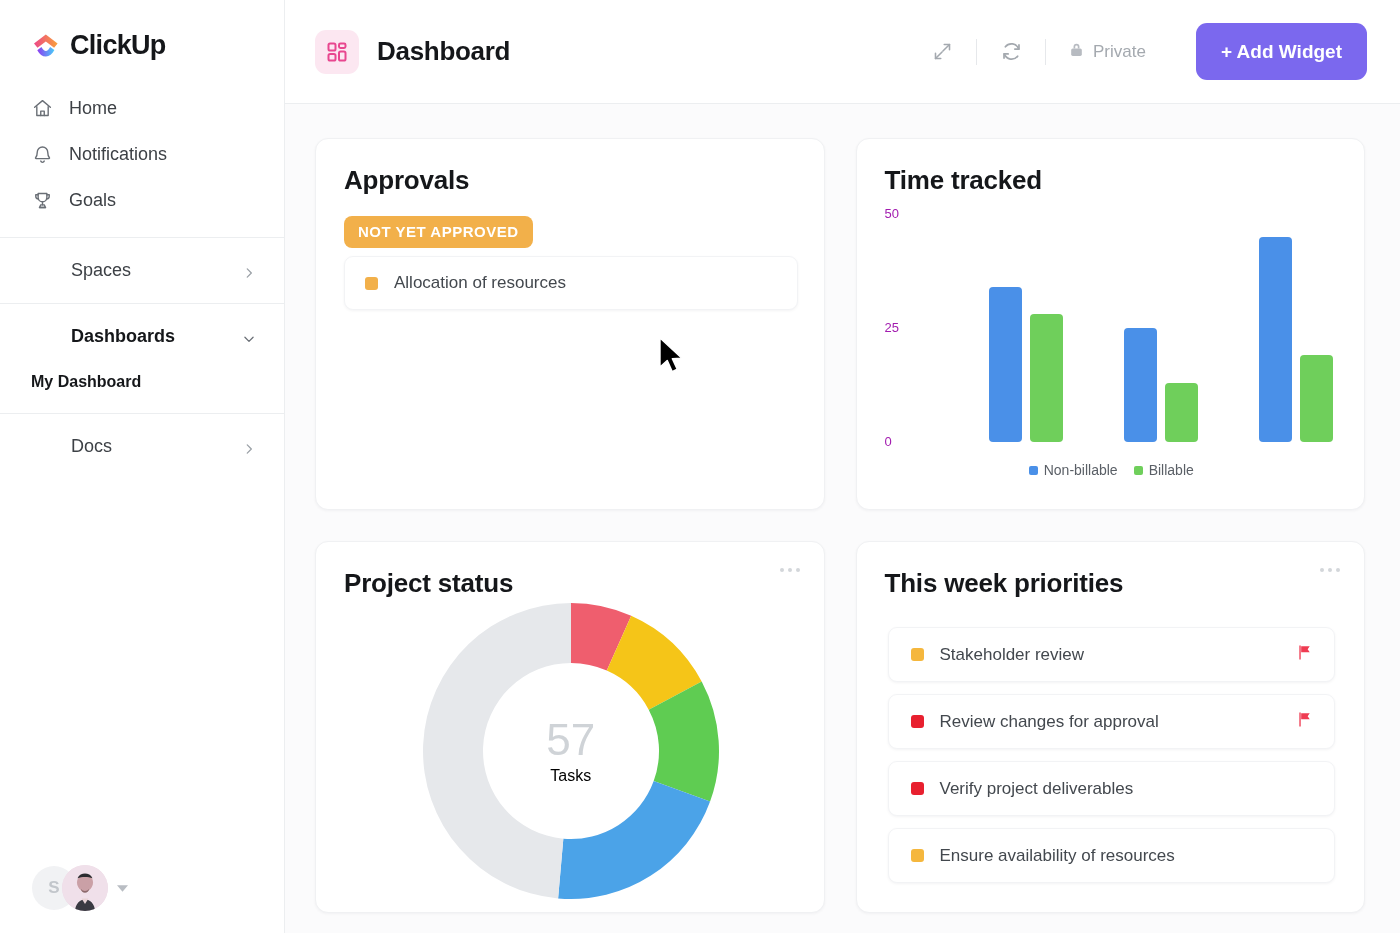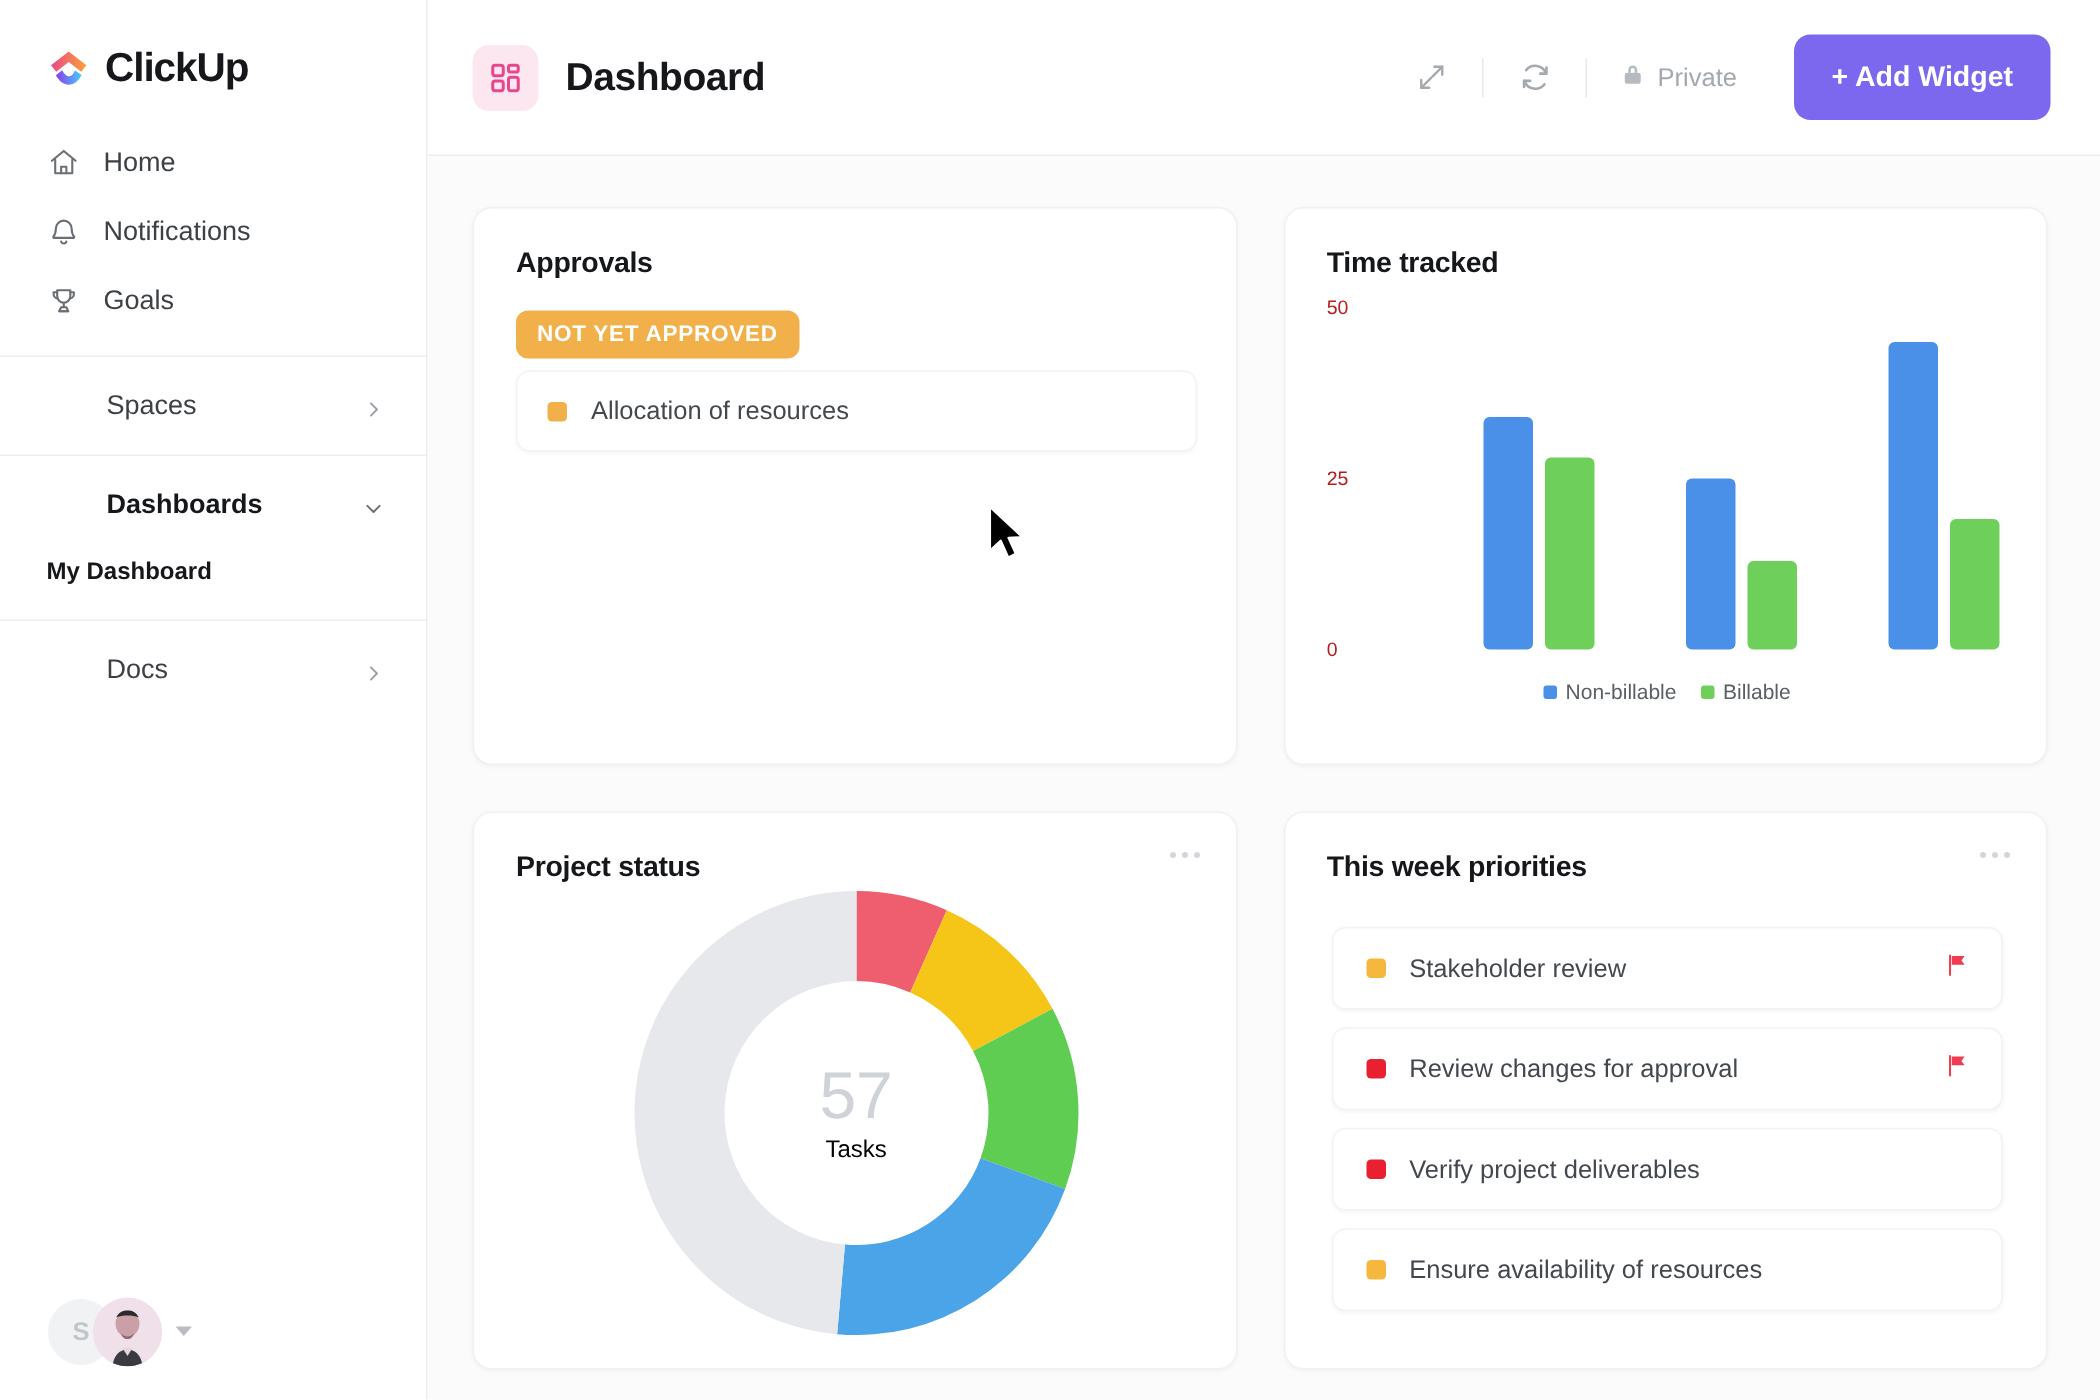--- a/index.html
+++ b/index.html
@@ -77,37 +77,37 @@
   .icon-btn {
     width: 44px; height: 44px; display: flex; align-items: center; justify-content: center;
     color: #a4a9af; cursor: pointer;
   }
   .vsep { width: 1px; height: 26px; background: #e6e8eb; margin: 0 12px; }
   .private-chip {
     display: flex; align-items: center; gap: 8px; color: #a4a9af;
     font-size: 17px; cursor: pointer; padding: 0 10px;
   }
   .add-widget {
-    margin-left: 28px; background: #7b68ee; color: #fff; border: none;
+    margin-left: 40px; background: #7b68ee; color: #fff; border: none;
     height: 57px; padding: 0 25px; border-radius: 11px;
     font-size: 19px; font-weight: 700; cursor: pointer;
     font-family: "Liberation Sans", sans-serif;
   }
 
   #canvas {
     flex: 1; background: #fbfbfc; padding: 34px 35px 0 30px;
     display: grid; grid-template-columns: 1fr 1fr; grid-template-rows: 372px 372px;
     gap: 31px 31px; align-content: start; overflow: hidden;
   }
   .card {
     background: #fff; border-radius: 13px; border: 1px solid #f0f1f3;
     box-shadow: 0 1px 3px rgba(20,25,35,0.045); padding: 26px 26px 0 28px;
     position: relative; overflow: hidden;
   }
-  .card-title { font-size: 19px; font-weight: 700; color: #15171a; letter-spacing: -0.2px; }
+  .card-title { font-size: 26px; font-weight: 700; color: #15171a; letter-spacing: -0.2px; }
   .dots {
     position: absolute; right: 24px; top: 26px; display: flex; gap: 4px; cursor: pointer;
   }
   .dots i { width: 4px; height: 4px; border-radius: 50%; background: #d3d6da; display: block; }
 
   
   .badge {
     display: inline-block; color: #fff; font-size: 15px; font-weight: 700;
     letter-spacing: 0.5px; padding: 7px 14px 8px 14px; border-radius: 8px;
   }
@@ -117,21 +117,21 @@
     background: #fff; border-radius: 9px; border: 1px solid #f2f3f5;
     box-shadow: 0 1px 3px rgba(20,25,35,0.05);
     height: 54px; display: flex; align-items: center; padding: 0 18px 0 20px;
   }
   .sq { width: 13px; height: 13px; border-radius: 3px; flex: 0 0 13px; }
   .task-label { margin-left: 16px; font-size: 17px; color: #43484e; }
   .flag { margin-left: auto; }
 
   
   .chart-wrap { position: relative; height: 290px; margin-top: 8px; }
-  .ylab { position: absolute; left: 0; font-size: 13px; color: #b91c1c; }
+  .ylab { position: absolute; left: 0; font-size: 13px; color: #a21caf; }
   .plot { position: absolute; left: 44px; right: 10px; top: 10px; bottom: 52px; }
   .grp { position: absolute; bottom: 0; display: flex; align-items: flex-end; gap: 8px; }
   .bar { width: 33px; border-radius: 4px; }
   .legend {
     position: absolute; bottom: 16px; left: 0; right: 0;
     display: flex; justify-content: center; align-items: center; gap: 16px;
     font-size: 14px; color: #5a5f66;
   }
   .lg { display: flex; align-items: center; gap: 6px; }
   .lgdot { width: 9px; height: 9px; border-radius: 2px; }

